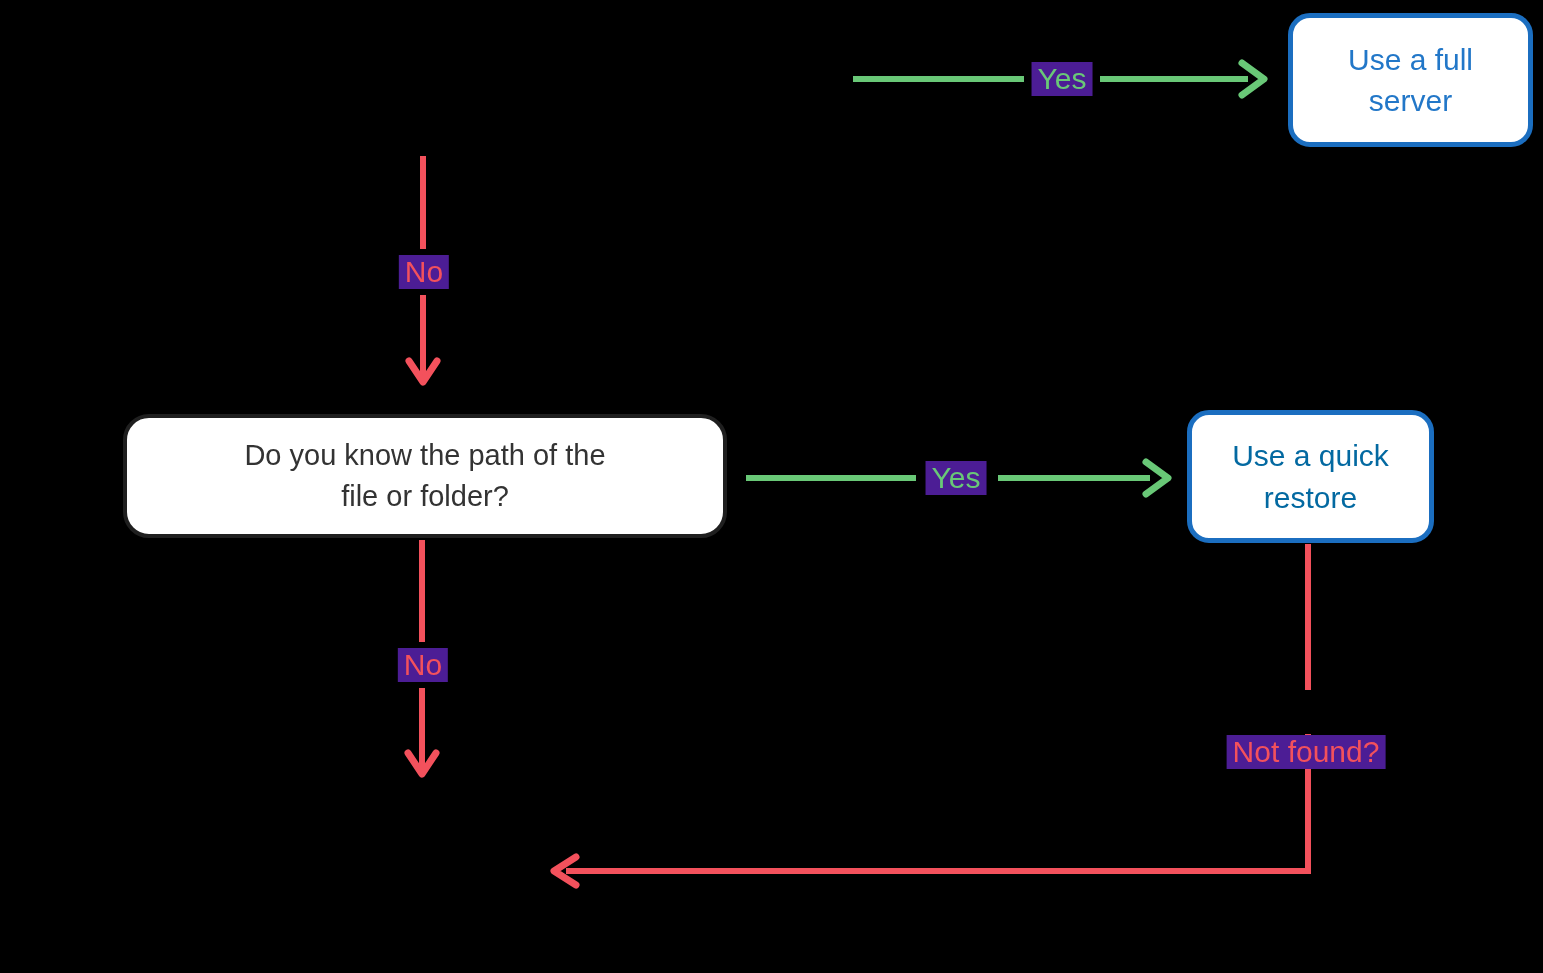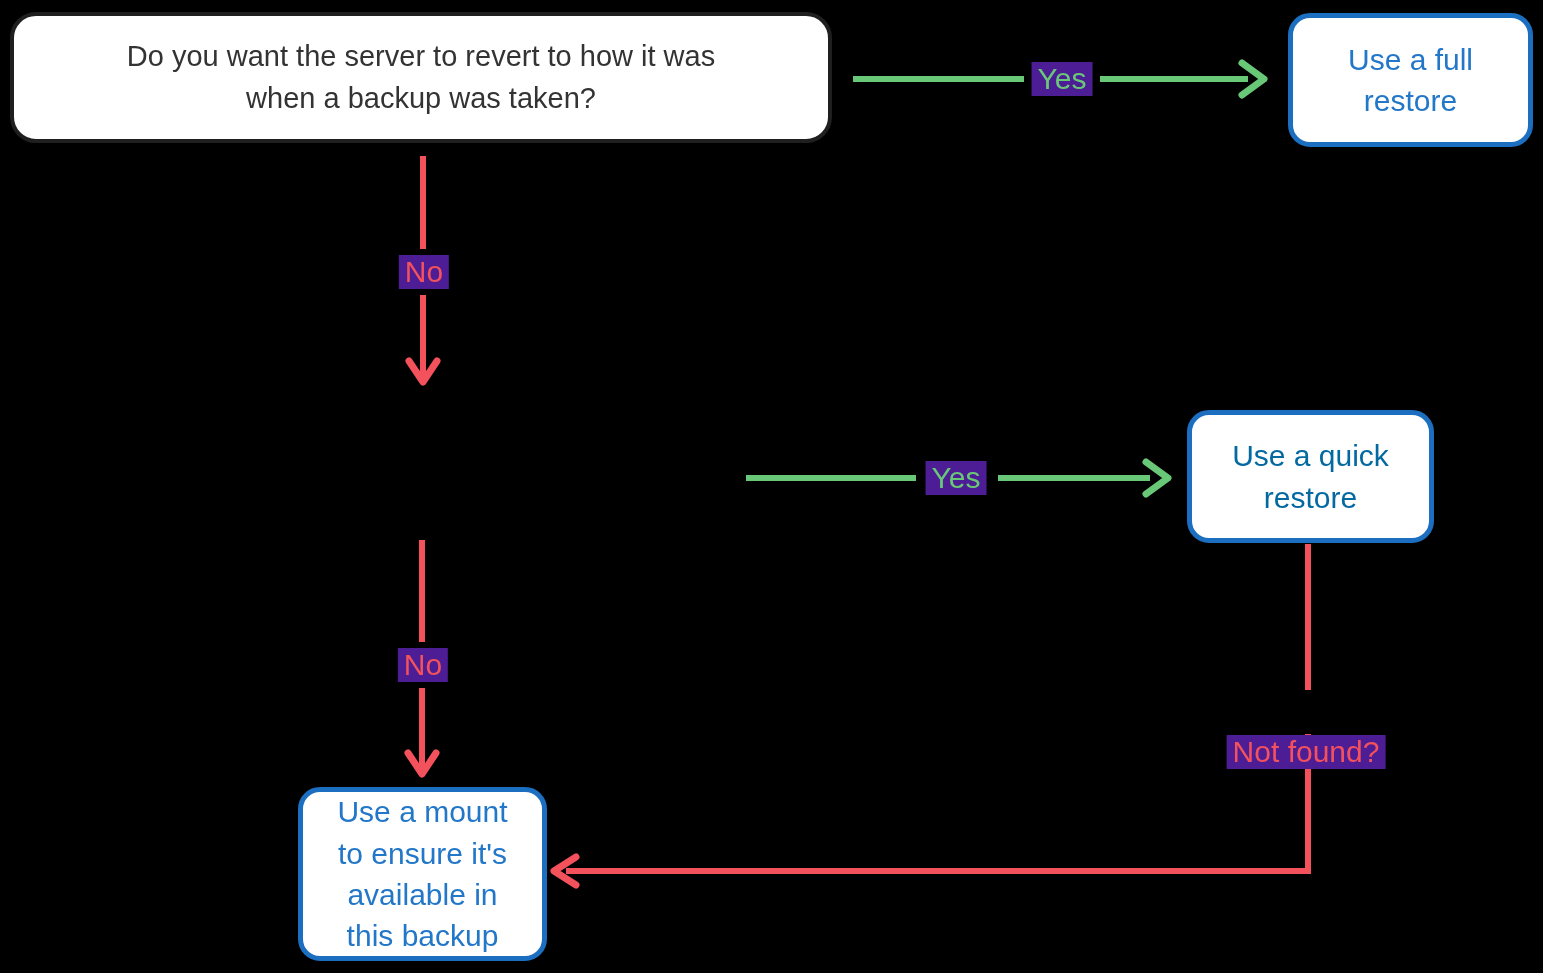--- a/index.html
+++ b/index.html
@@ -97,34 +97,30 @@
 
     <line class="edge-line" x1="422" y1="540" x2="422" y2="642" stroke="#f3515c"></line>
     <line class="edge-line" x1="422" y1="688" x2="422" y2="768" stroke="#f3515c"></line>
     <polyline class="edge-head" points="408,753 422,774 436,753" stroke="#f3515c"></polyline>
 
     <line class="edge-line" x1="1308" y1="544" x2="1308" y2="690" stroke="#f3515c"></line>
     <polyline class="edge-line" points="1308,734 1308,871 566,871" stroke="#f3515c"></polyline>
     <polyline class="edge-head" points="576,857 554,871 576,885" stroke="#f3515c"></polyline>
   </svg>
 
-  <div class="node question" id="node-q1" style="color: rgb(51, 51, 51);">Do you want the server to revert to how it was
-when a backup was taken?</div>
 
   <div class="node action" id="node-full" style="color: rgb(34, 119, 200);">Use a full
-restore</div>
+server</div>
 
+  <div class="node question" id="node-q2" style="color: rgb(51, 51, 51);">Do you know the path of the
+file or folder?</div>
 
   <div class="node action" id="node-quick" style="color: #0369a1;">Use a quick
 restore</div>
 
-  <div class="node action" id="node-mount" style="color: rgb(34, 119, 200);">Use a mount
-to ensure it's
-available in
-this backup</div>
 
   <div class="edge-label" id="label-yes-1" style="color: rgb(105, 200, 119);">Yes</div>
 
   <div class="edge-label" id="label-no-1" style="color: rgb(243, 81, 92);">No</div>
 
   <div class="edge-label" id="label-yes-2" style="color: rgb(105, 200, 119);">Yes</div>
 
   <div class="edge-label" id="label-no-2" style="color: rgb(243, 81, 92);">No</div>
 
   <div class="edge-label" id="label-not-found" style="color: rgb(243, 81, 92);">Not found?</div>

